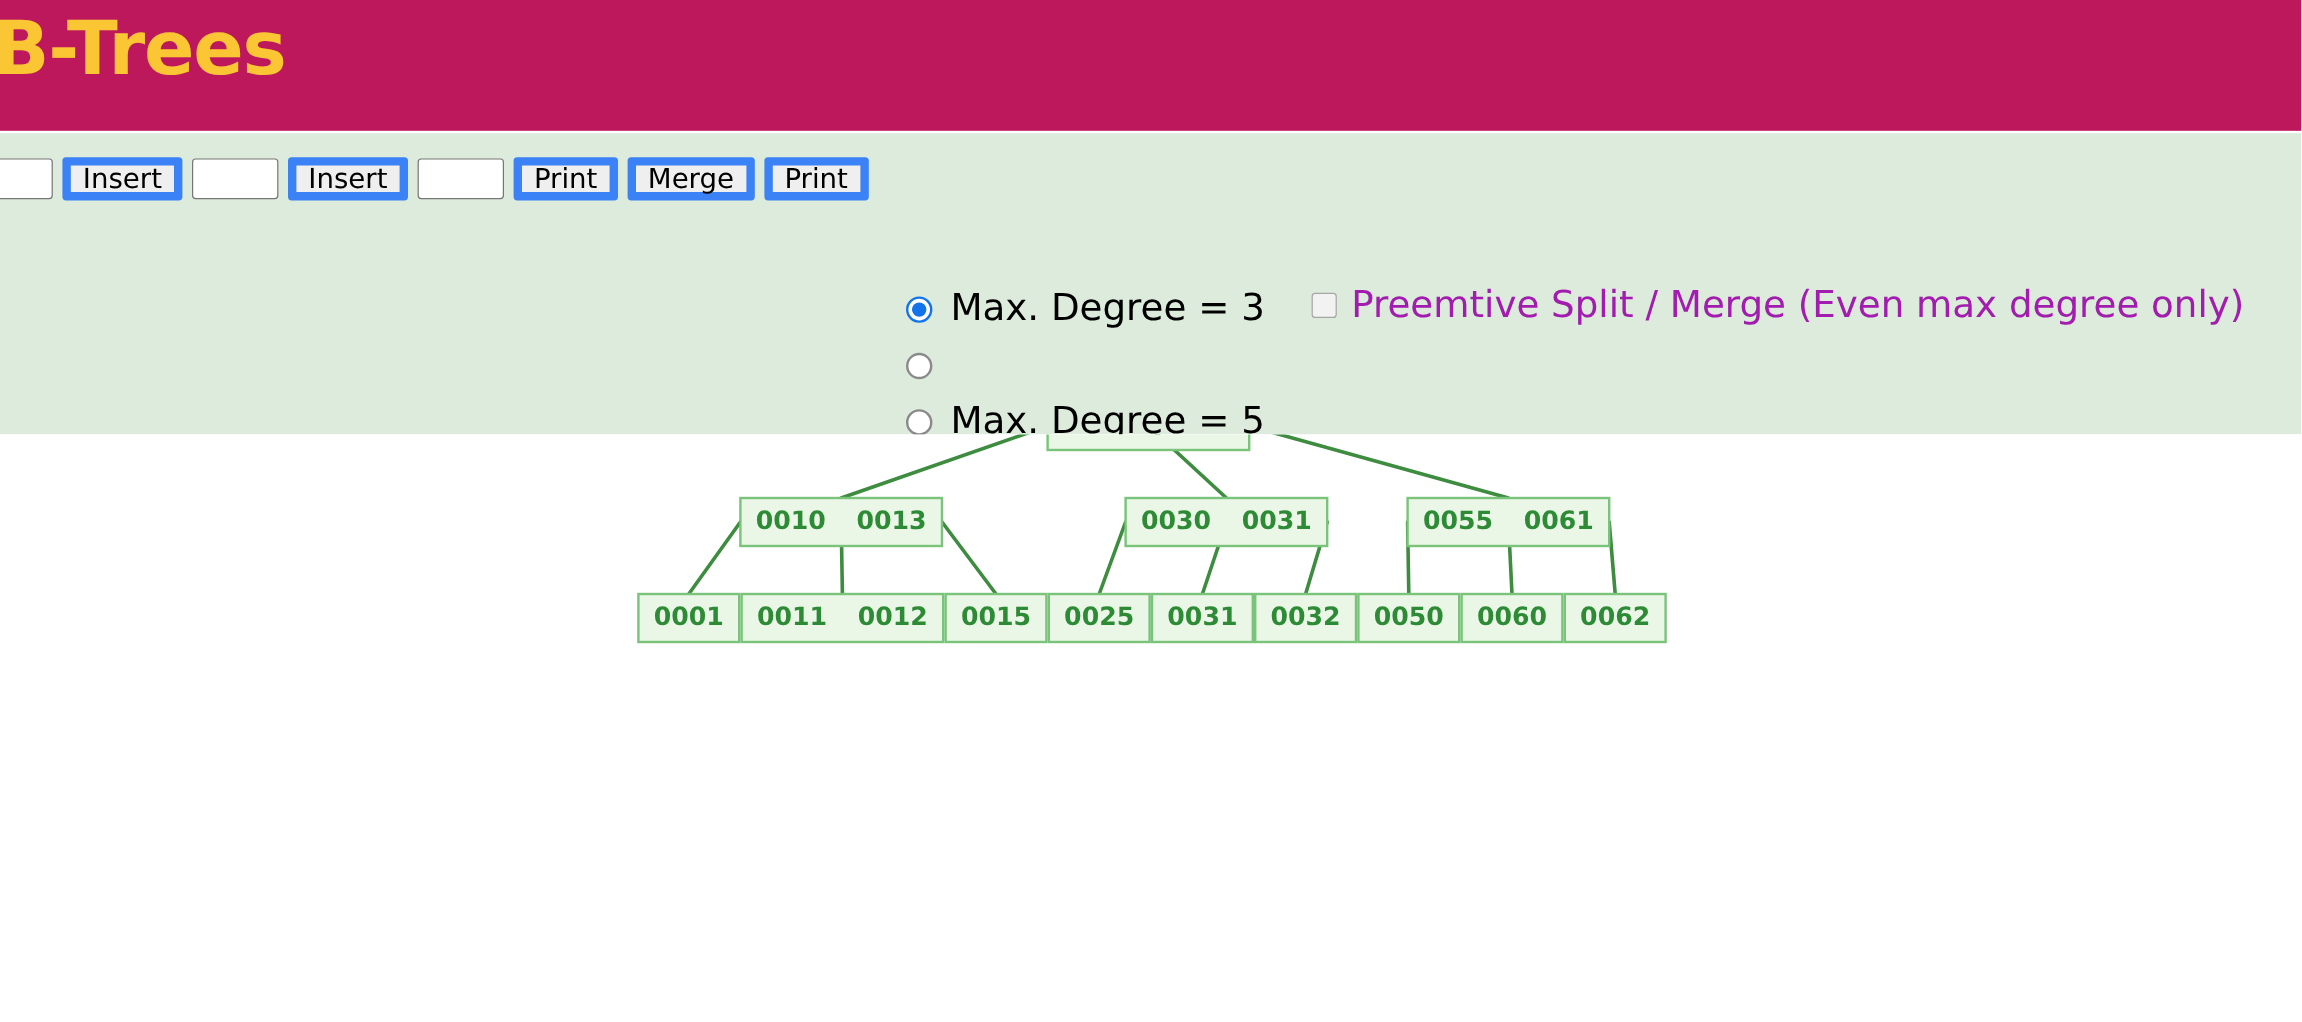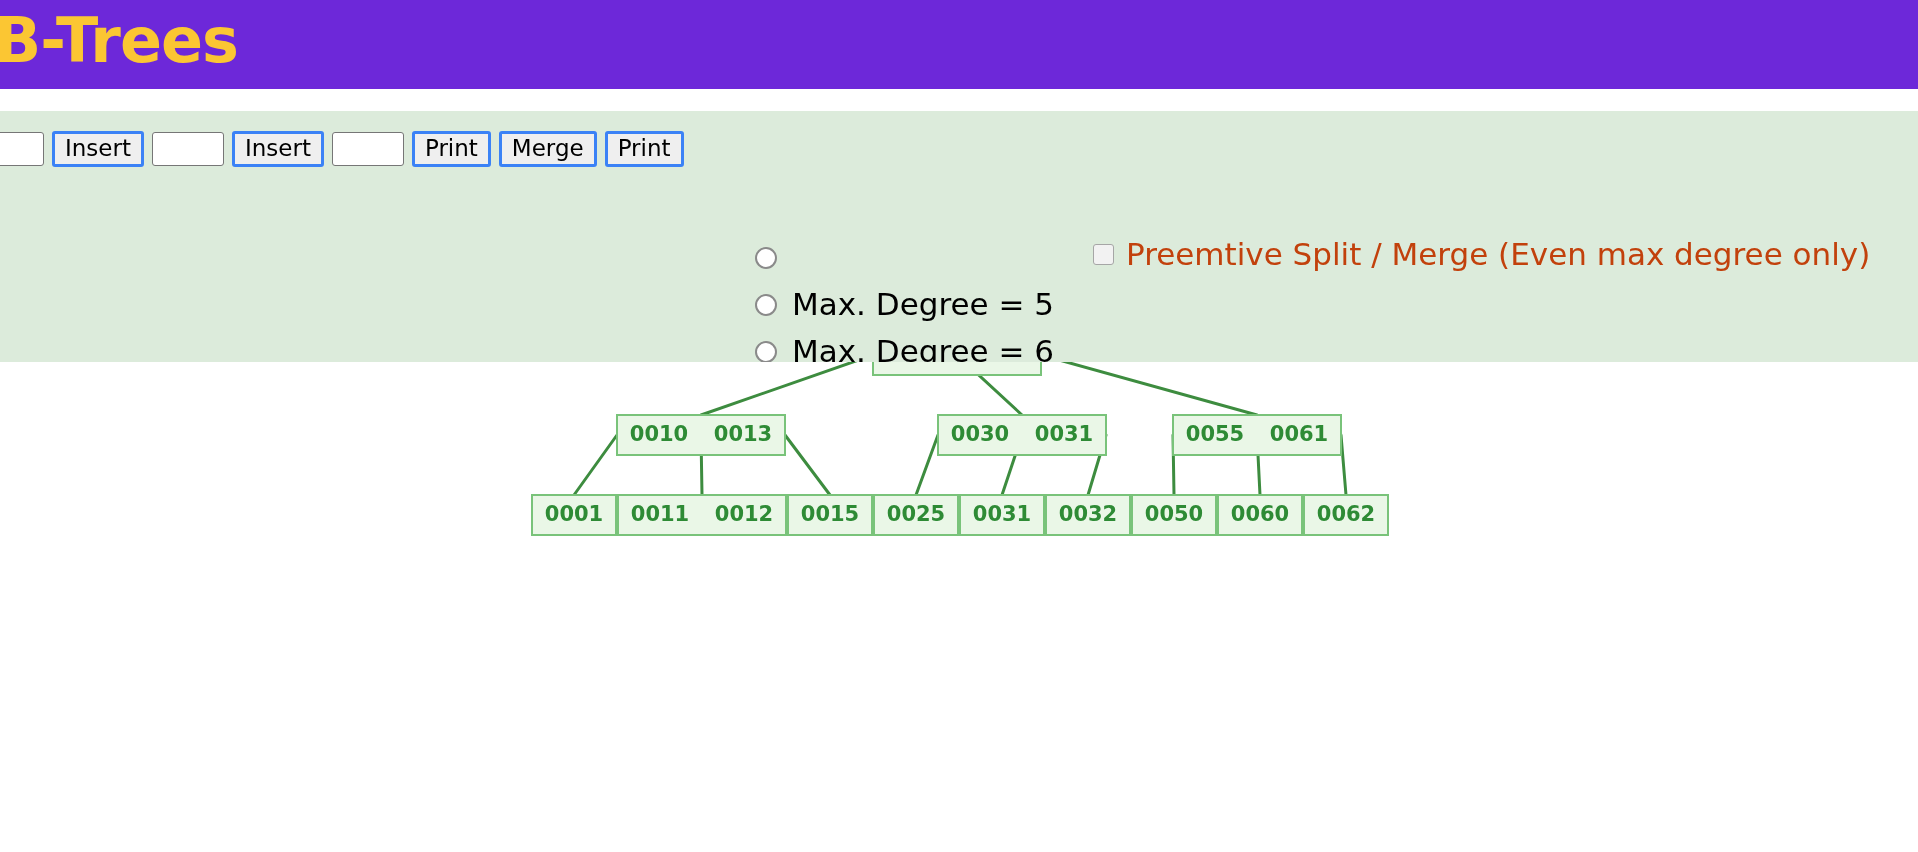--- a/index.html
+++ b/index.html
@@ -15,22 +15,22 @@
     height: 852px;
     overflow: hidden;
     background: #ffffff;
   }
 
   
   #header {
     position: absolute;
     left: 0; top: 0;
     width: 1918px;
-    height: 89px;
-    background: #6d28d9;
+    height: 109px;
+    background: #be185d;
     box-sizing: border-box;
     padding-left: 23px;
   }
   #header-title {
     position: absolute;
     left: -6px;
     top: 10px;
     font-family: "DejaVu Sans", sans-serif;
     font-size: 62px;
     font-weight: bold;
@@ -70,21 +70,21 @@
     background: #ffffff;
     font-family: "DejaVu Sans", sans-serif;
     font-size: 19px;
     padding: 0 4px;
     color: #000;
     outline: none;
   }
   .btn {
     height: 36px;
     box-sizing: border-box;
-    border: 3px solid #3b82f6;
+    border: 7px solid #3b82f6;
     border-radius: 3px;
     background: #efefef;
     font-family: "DejaVu Sans", sans-serif;
     font-size: 23px;
     line-height: 1;
     color: #000;
     padding: 1px 10px 3px 10px;
     cursor: pointer;
   }
 
@@ -146,21 +146,21 @@
     box-sizing: border-box;
     border: 1px solid #a6a6a6;
     border-radius: 3px;
     background: #f2f2f2;
     flex: 0 0 auto;
     cursor: pointer;
   }
   #checkbox-label {
     font-family: "DejaVu Sans", sans-serif;
     font-size: 31px;
-    color: #c2410c;
+    color: #a21caf;
     margin-left: 12px;
     line-height: 1;
   }
 
   
   #canvas {
     position: absolute;
     left: 0;
     top: 362px;
     width: 1918px;
@@ -213,20 +213,24 @@
       <button class="btn">Insert</button>
 
       <input class="txt-field" type="text" placeholder="" style="">
       <button class="btn">Print</button>
 
       <button class="btn">Merge</button>
       <button class="btn">Print</button>
     </div>
 
     <div id="radio-group">
+      <div class="radio-row">
+        <span class="radio-mark checked"></span>
+        <span class="radio-label">Max. Degree = 3</span>
+      </div>
       <div class="radio-row">
         <span class="radio-mark"></span>
       </div>
       <div class="radio-row">
         <span class="radio-mark"></span>
         <span class="radio-label">Max. Degree = 5</span>
       </div>
       <div class="radio-row">
         <span class="radio-mark"></span>
         <span class="radio-label">Max. Degree = 6</span>

